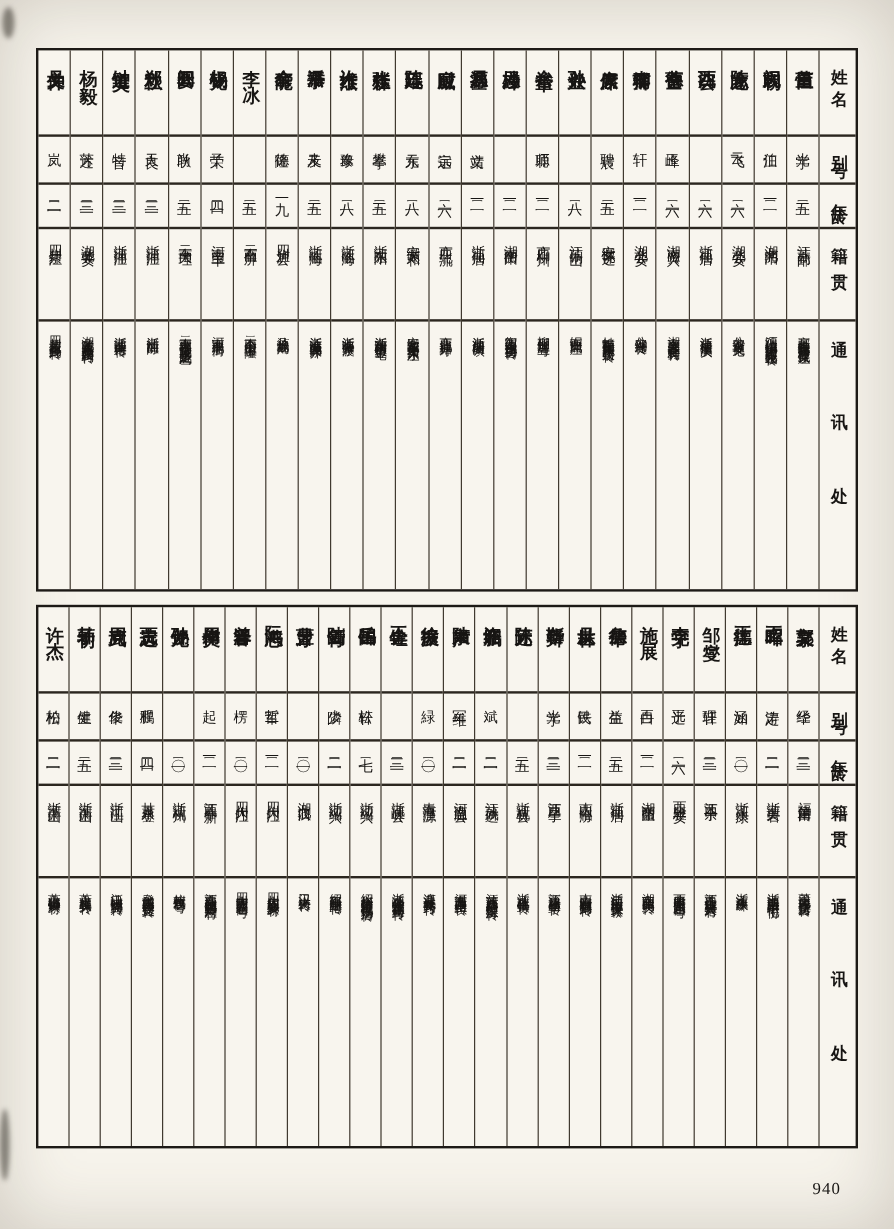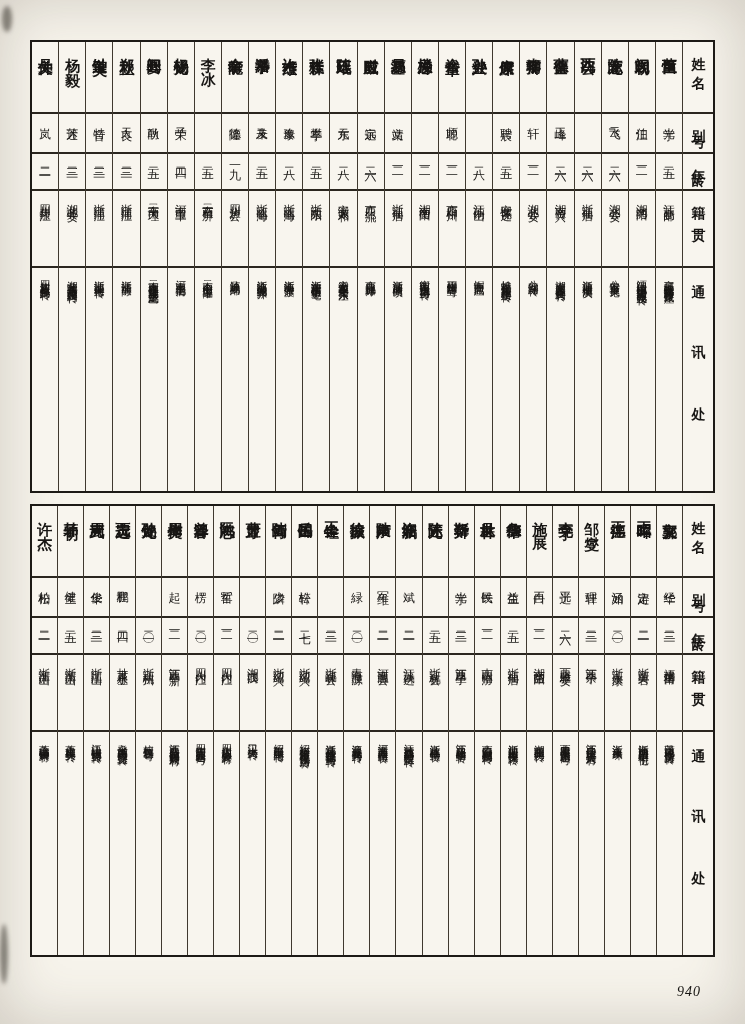--- a/index.html
+++ b/index.html
@@ -72,21 +72,20 @@
   .h-alias .vt  { letter-spacing:0.45em; }
   .h-age .vt    { letter-spacing:0.25em; }
   .h-origin .vt { letter-spacing:1.6em; }
   .h-addr .vt   { letter-spacing:4.4em; }
 
   .page-num {
     position:absolute;
     right:44px; bottom:24px;
     font-size:14px;
     letter-spacing:1px;
-    font-style:italic;
   }
   
   .smudge { position:absolute; background:rgba(40,35,28,0.5); border-radius:50%; filter:blur(2px); }
   .sm-tl { left:2px; top:6px; width:10px; height:26px; }
   .sm-bl { left:0px; bottom:40px; width:8px; height:60px; }
 </style>
 </head>
 <body>
 
 <div class="page">

